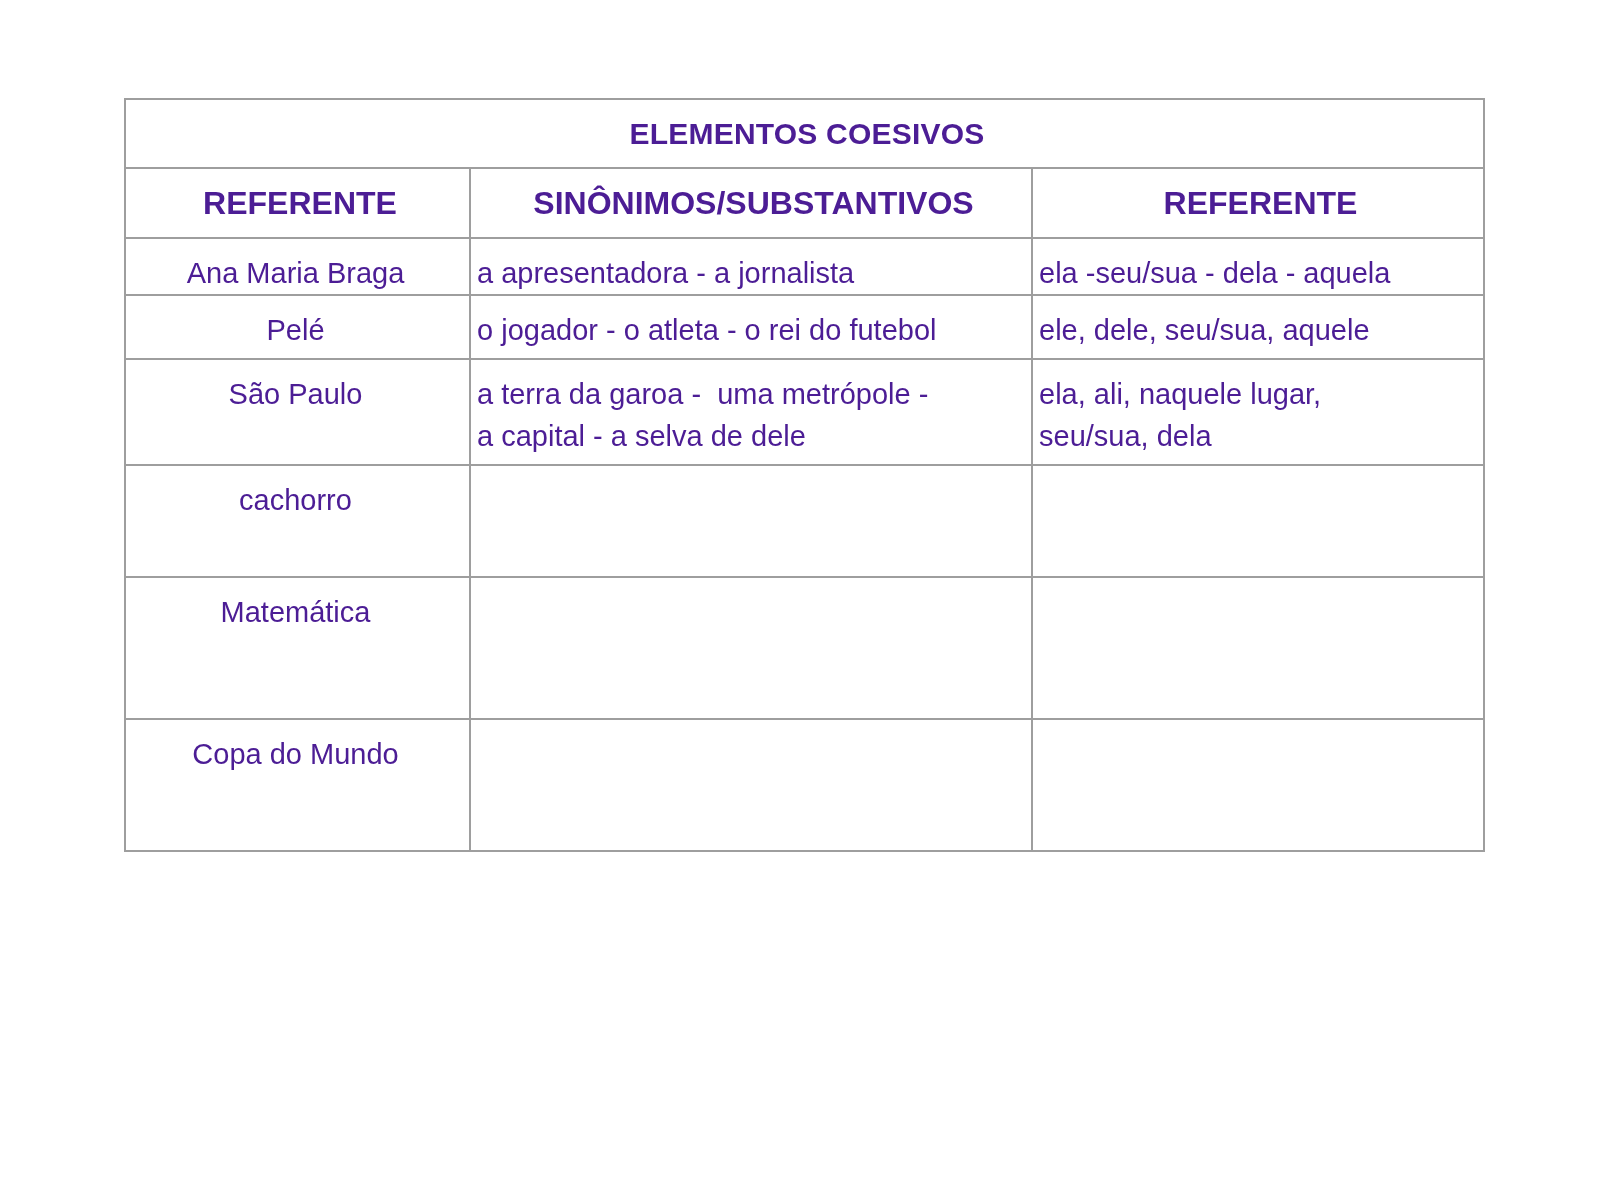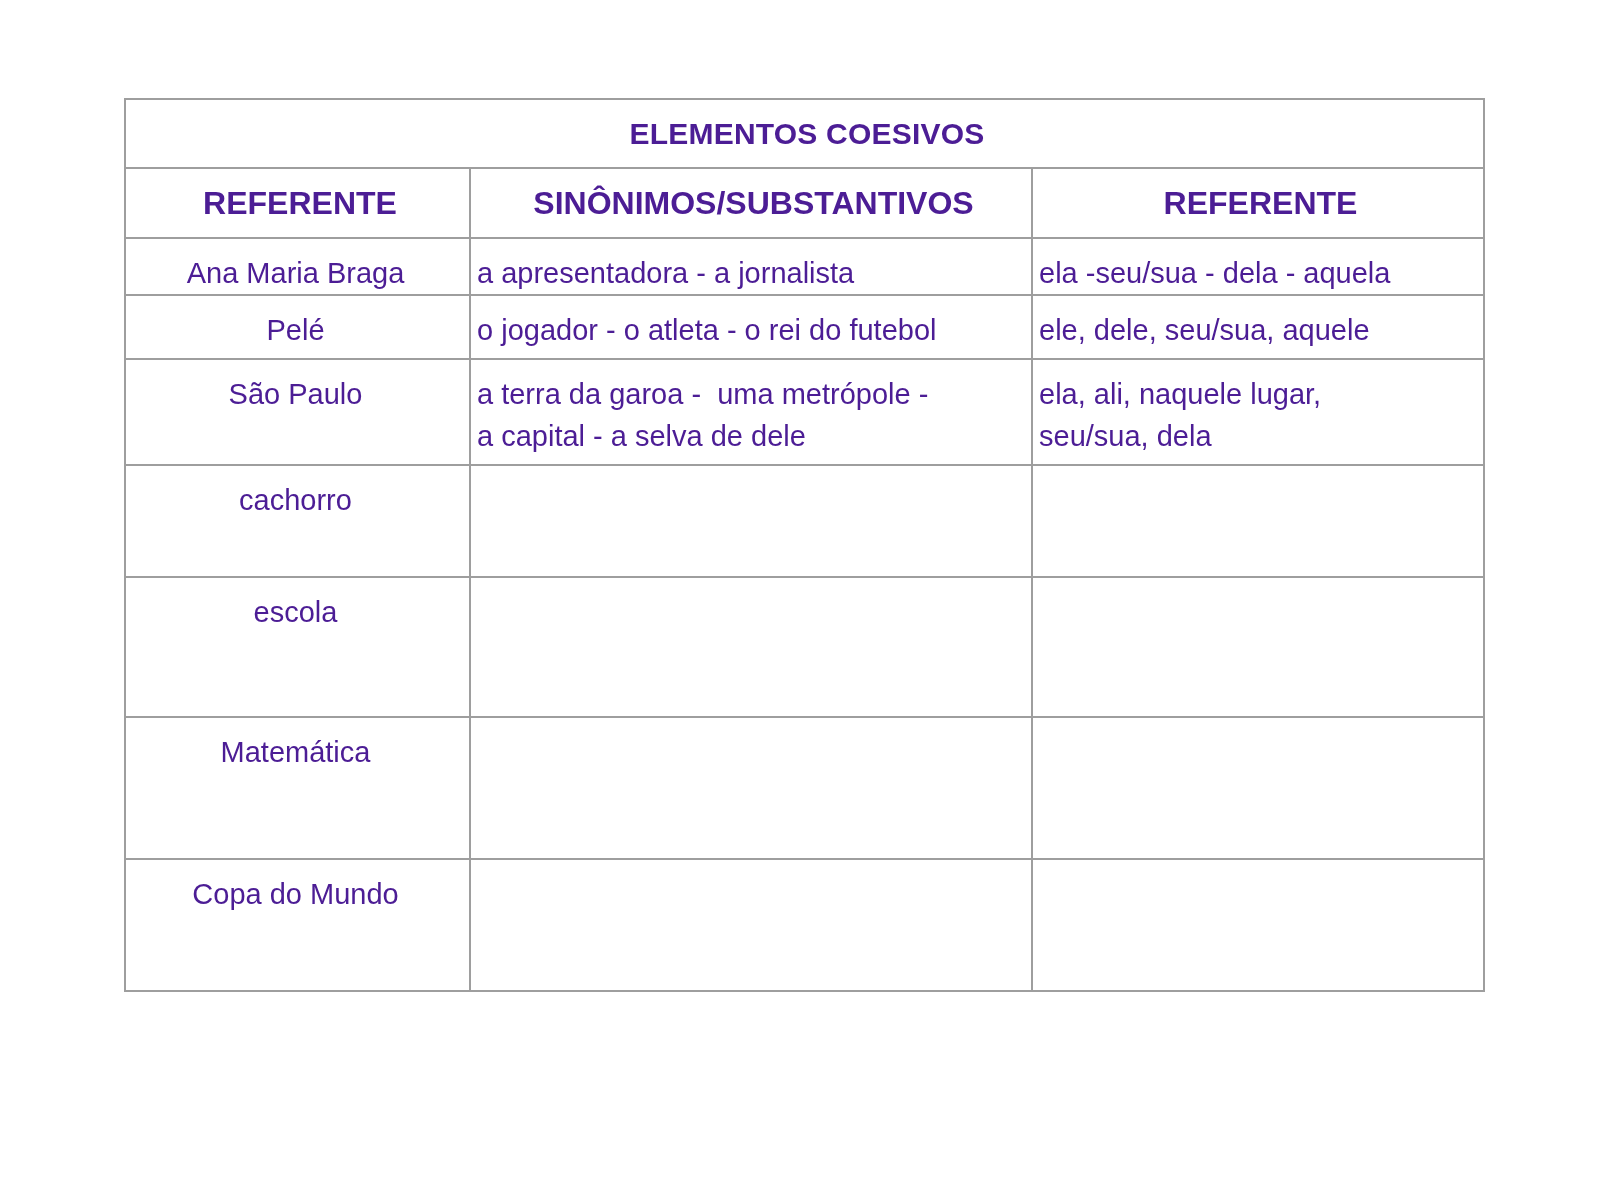--- a/index.html
+++ b/index.html
@@ -107,25 +107,20 @@
         <td class="cell-sinonimos">a terra da garoa -  uma metrópole -
 a capital - a selva de dele</td>
         <td class="cell-pronomes">ela, ali, naquele lugar,
 seu/sua, dela</td>
       </tr>
       <tr class="row-3">
         <td class="cell-referente">cachorro</td>
         <td class="cell-sinonimos"></td>
         <td class="cell-pronomes"></td>
       </tr>
-      <tr class="row-4">
-        <td class="cell-referente">escola</td>
-        <td class="cell-sinonimos"></td>
-        <td class="cell-pronomes"></td>
-      </tr>
       <tr class="row-5">
         <td class="cell-referente">Matemática</td>
         <td class="cell-sinonimos"></td>
         <td class="cell-pronomes"></td>
       </tr>
       <tr class="row-6">
         <td class="cell-referente">Copa do Mundo</td>
         <td class="cell-sinonimos"></td>
         <td class="cell-pronomes"></td>
       </tr>

